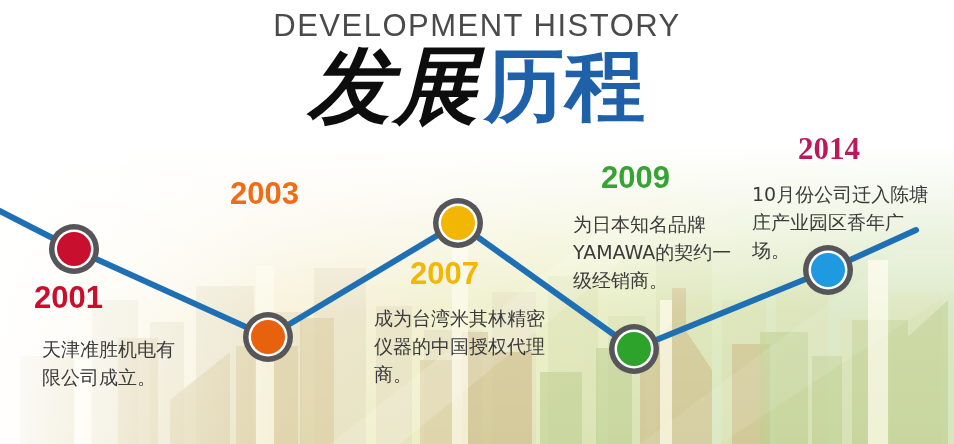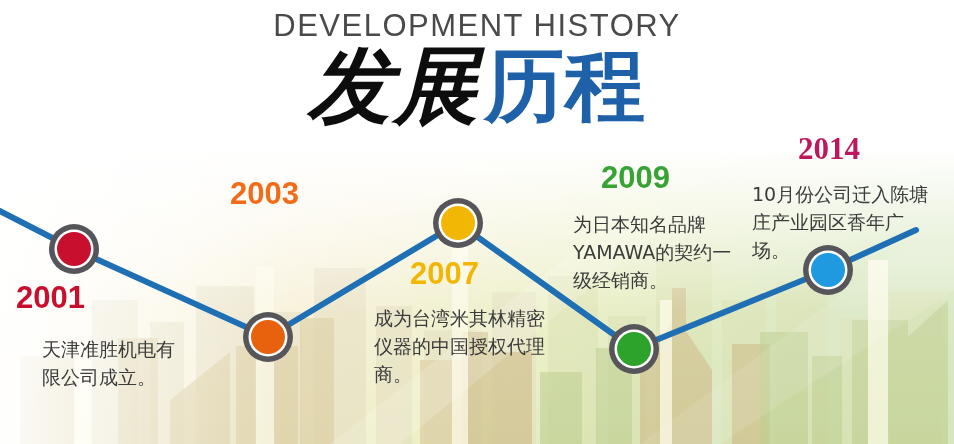--- a/index.html
+++ b/index.html
@@ -97,21 +97,21 @@
     line-height: 1.48;
     color: #3b3b3b;
   }
   .m-2001 .year { color: #c8102e; }
   .m-2004 .year { color: #f26b16; }
   .m-2007 .year { color: #f2b705; }
   .m-2009 .year { color: #37a335; }
   .m-2014 .year { color: #be185d; font-family: Liberation Serif, serif; }
 
   .m-2001 { left: 8px;  top: 282px; width: 170px; }
-  .m-2001 .year { margin-left: 8px; }
+  .m-2001 .year { margin-left: 26px; }
   .m-2001 .desc { margin-top: 22px; margin-left: 34px; }
 
   .m-2004 { left: 190px; top: 178px; width: 190px; }
   .m-2004 .year { margin-left: 40px; }
   .m-2004 .desc { margin-top: 16px; }
 
   .m-2007 { left: 374px; top: 258px; width: 180px; }
   .m-2007 .year { margin-left: 36px; }
   .m-2007 .desc { margin-top: 15px; }
 

